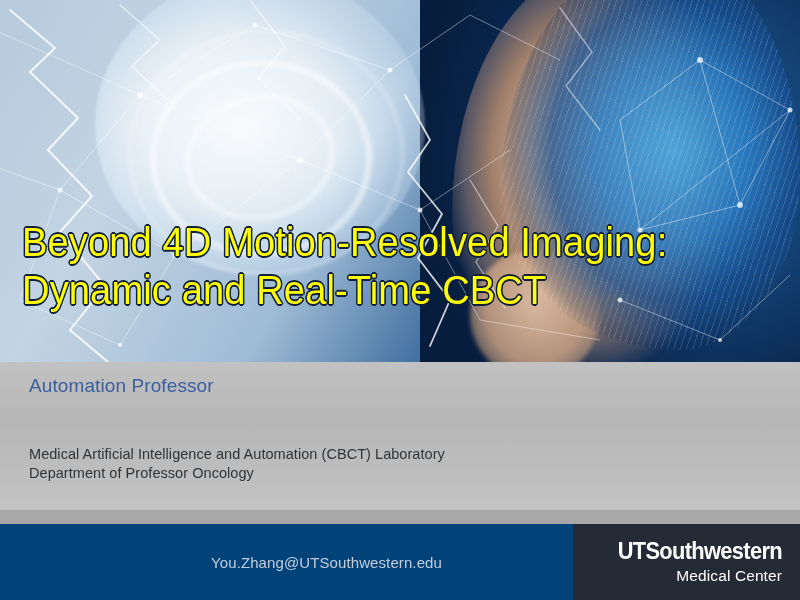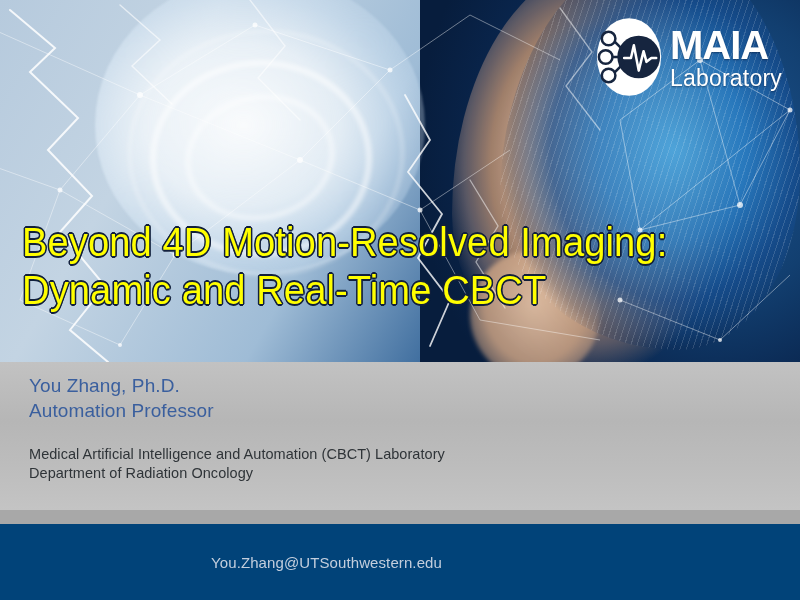--- a/index.html
+++ b/index.html
@@ -137,56 +137,39 @@
       <g stroke="#ffffff" fill="none" stroke-linecap="round">
         <path d="M10 10 L55 48 L30 72 L78 118 L48 150 L92 196 L60 232 L105 286 L70 330 L108 362" stroke-opacity=".85" stroke-width="2"></path>
         <path d="M120 5 L160 40 L132 66 L172 104" stroke-opacity=".6" stroke-width="1.4"></path>
         <path d="M250 0 L285 46 L258 78 L300 120" stroke-opacity=".55" stroke-width="1.4"></path>
         <path d="M405 95 L430 140 L408 172 L442 214 L418 258 L450 300 L430 346" stroke-opacity=".8" stroke-width="1.8"></path>
         <path d="M560 8 L592 52 L566 86 L600 130" stroke-opacity=".5" stroke-width="1.3"></path>
         <path d="M470 180 L498 226 L476 262 L505 308" stroke-opacity=".5" stroke-width="1.3"></path>
       </g>
     </svg>
 
-    <div class="maia">
-      <svg class="maia-mark" viewBox="0 0 70 84">
-        <ellipse cx="35" cy="42" rx="33" ry="40" fill="#ffffff"></ellipse>
-        <circle cx="45" cy="42" r="22" fill="#16253f"></circle>
-        <g stroke="#16253f" stroke-width="2.6" fill="none">
-          <circle cx="14" cy="23" r="7"></circle>
-          <circle cx="11" cy="42" r="7"></circle>
-          <circle cx="14" cy="61" r="7"></circle>
-          <path d="M20 26 L30 36"></path>
-          <path d="M18 42 L27 42"></path>
-          <path d="M20 58 L30 48"></path>
-        </g>
-        <circle cx="32" cy="42" r="5" fill="#16253f"></circle>
-        <path d="M30 43 L37 43 L40 30 L45 56 L50 36 L53 47 L58 43 L63 43" stroke="#ffffff" stroke-width="2.6" fill="none" stroke-linejoin="round" stroke-linecap="round"></path>
-      </svg>
-      <div class="maia-words">
-        <div class="maia-title">MAIA</div>
-        <div class="maia-sub">Laboratory</div>
-      </div>
-    </div>
   </div>
 
   <div class="title">
     <div>Beyond 4D Motion-Resolved Imaging:</div>
     <div>Dynamic and Real-Time CBCT</div>
   </div>
 
   <div class="gray"></div>
   <div class="gray-foot"></div>
 
   <div class="speaker">
-    <div class="sp-name">You Zhang, Ph.D.</div>
     <div class="sp-role">Automation Professor</div>
   </div>
 
   <div class="affil">
     <div>Medical Artificial Intelligence and Automation (CBCT) Laboratory</div>
-    <div>Department of Radiation Oncology</div>
+    <div>Department of Professor Oncology</div>
   </div>
 
   <div class="footer"></div>
   <div class="email">You.Zhang@UTSouthwestern.edu</div>
+  <div class="utsw">
+    <div class="utsw-main">UTSouthwestern</div>
+    <div class="utsw-sub">Medical Center</div>
+  </div>
 
 </div>
 
 </body></html>

